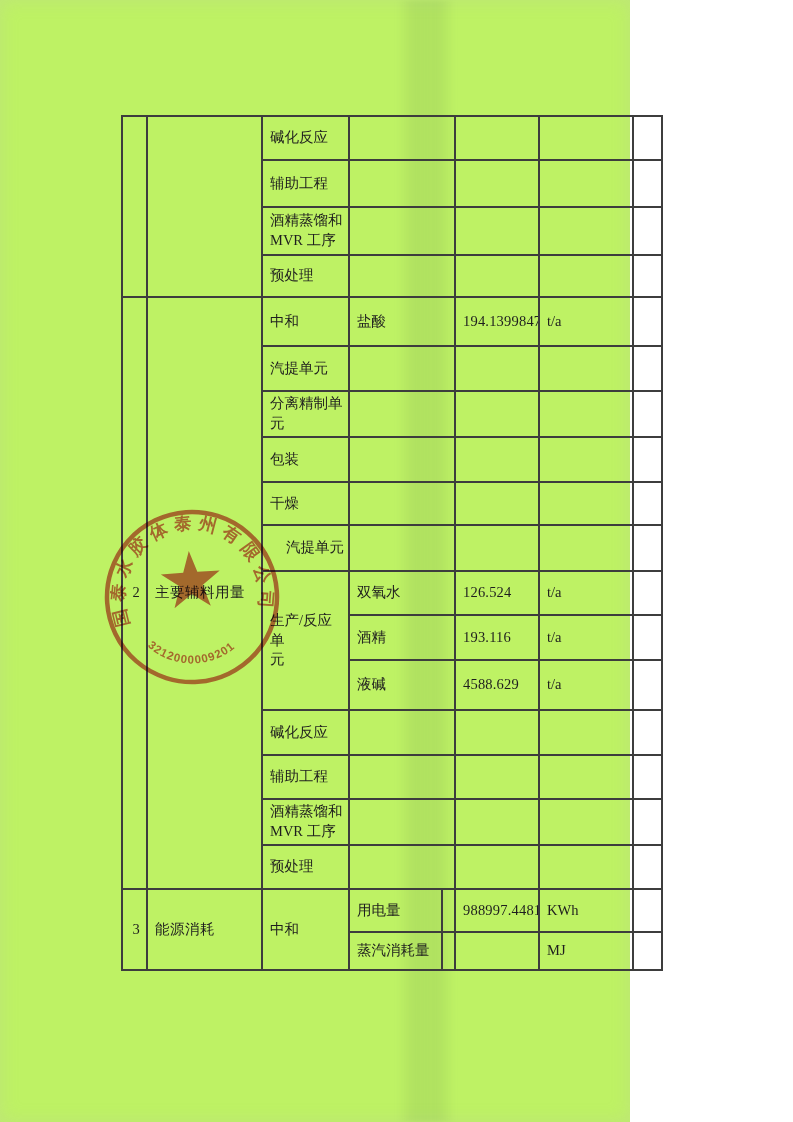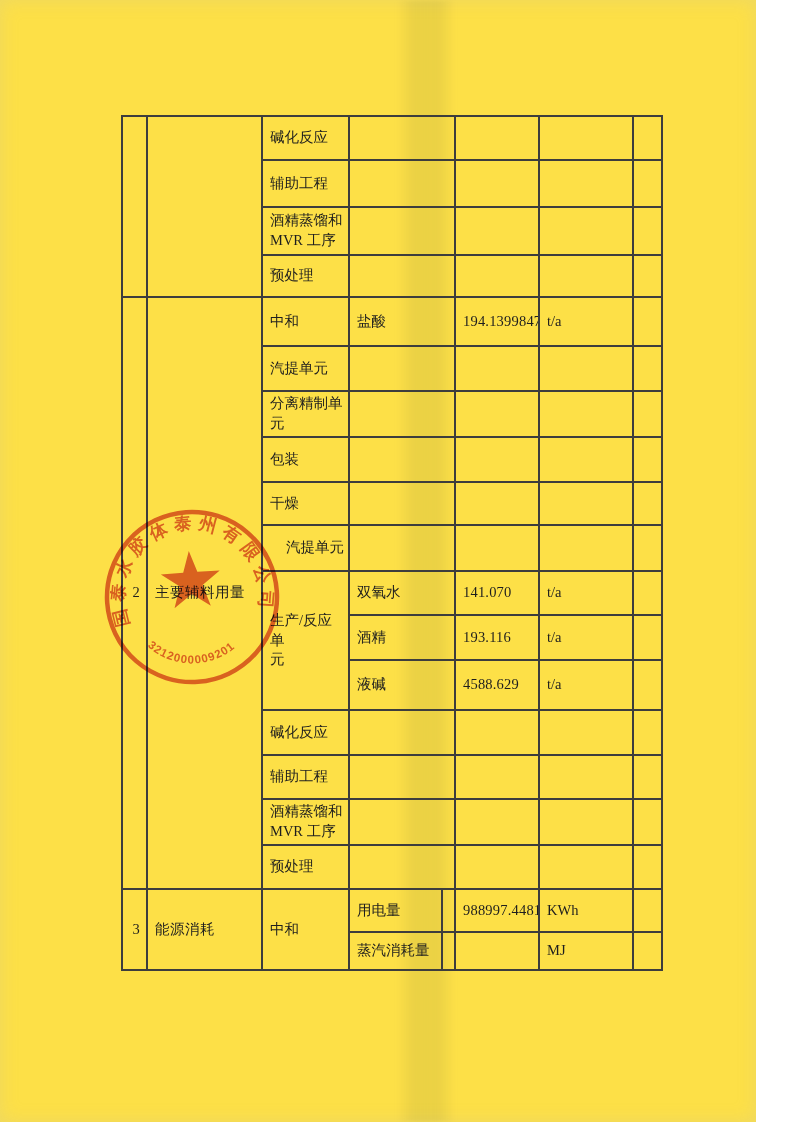--- a/index.html
+++ b/index.html
@@ -4,22 +4,22 @@
 <style>
   html,body{margin:0;padding:0;}
   body{
     width:793px;height:1122px;
     background:#ffffff;
     font-family:"Liberation Serif","DejaVu Serif",serif;
     position:relative;
     overflow:hidden;
   }
   .page{
-    position:absolute;left:0;top:0;width:756px;height:1122px;
-    background:#fde047;
+    position:absolute;left:0;top:0;width:630px;height:1122px;
+    background:#bef264;
     box-shadow:inset 0 0 18px rgba(190,190,185,0.25);
   }
   
   .scan-band{
     position:absolute;top:0;left:396px;width:60px;height:1122px;
     background:linear-gradient(90deg,rgba(208,213,228,0) 0%,rgba(208,213,228,0.38) 30%,rgba(214,218,232,0.42) 50%,rgba(208,213,228,0.38) 70%,rgba(208,213,228,0) 100%);
     filter:blur(2px);
     mix-blend-mode:multiply;
     pointer-events:none;
   }
@@ -153,21 +153,21 @@
           <td class="c-process">汽提单元</td>
           <td colspan="2" class="c-material"></td>
           <td class="c-value"></td>
           <td class="c-unit"></td>
           <td class="c-end"></td>
         </tr>
         <tr style="height: 44px;">
           <td rowspan="3" class="c-process">生产/反应单
 元</td>
           <td colspan="2" class="c-material">双氧水</td>
-          <td class="c-value">141.070</td>
+          <td class="c-value">126.524</td>
           <td class="c-unit">t/a</td>
           <td class="c-end"></td>
         </tr>
         <tr style="height: 45px;">
           <td colspan="2" class="c-material">酒精</td>
           <td class="c-value">193.116</td>
           <td class="c-unit">t/a</td>
           <td class="c-end"></td>
         </tr>
         <tr style="height: 50px;">

